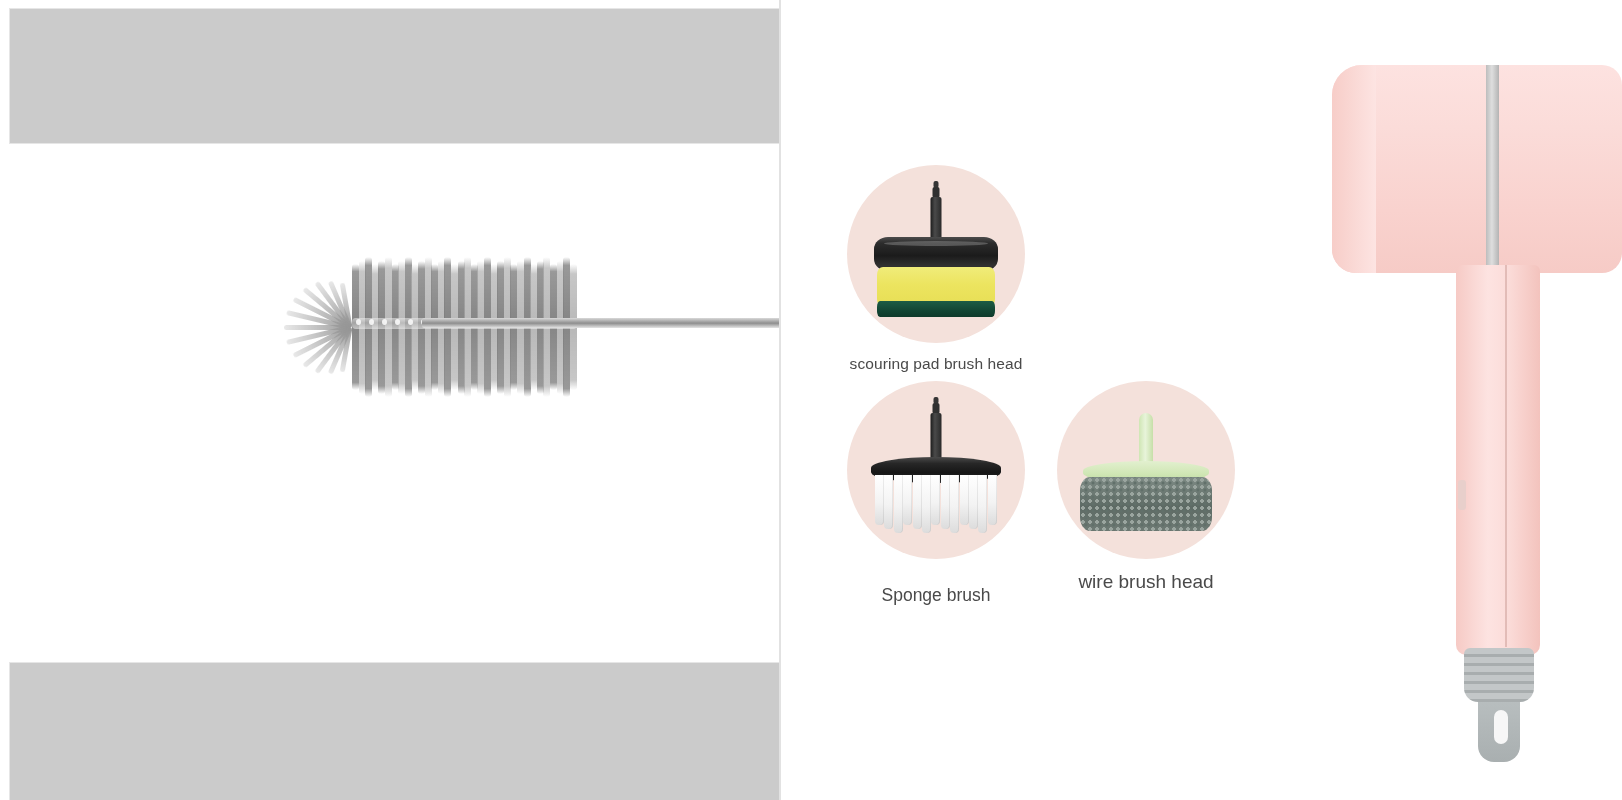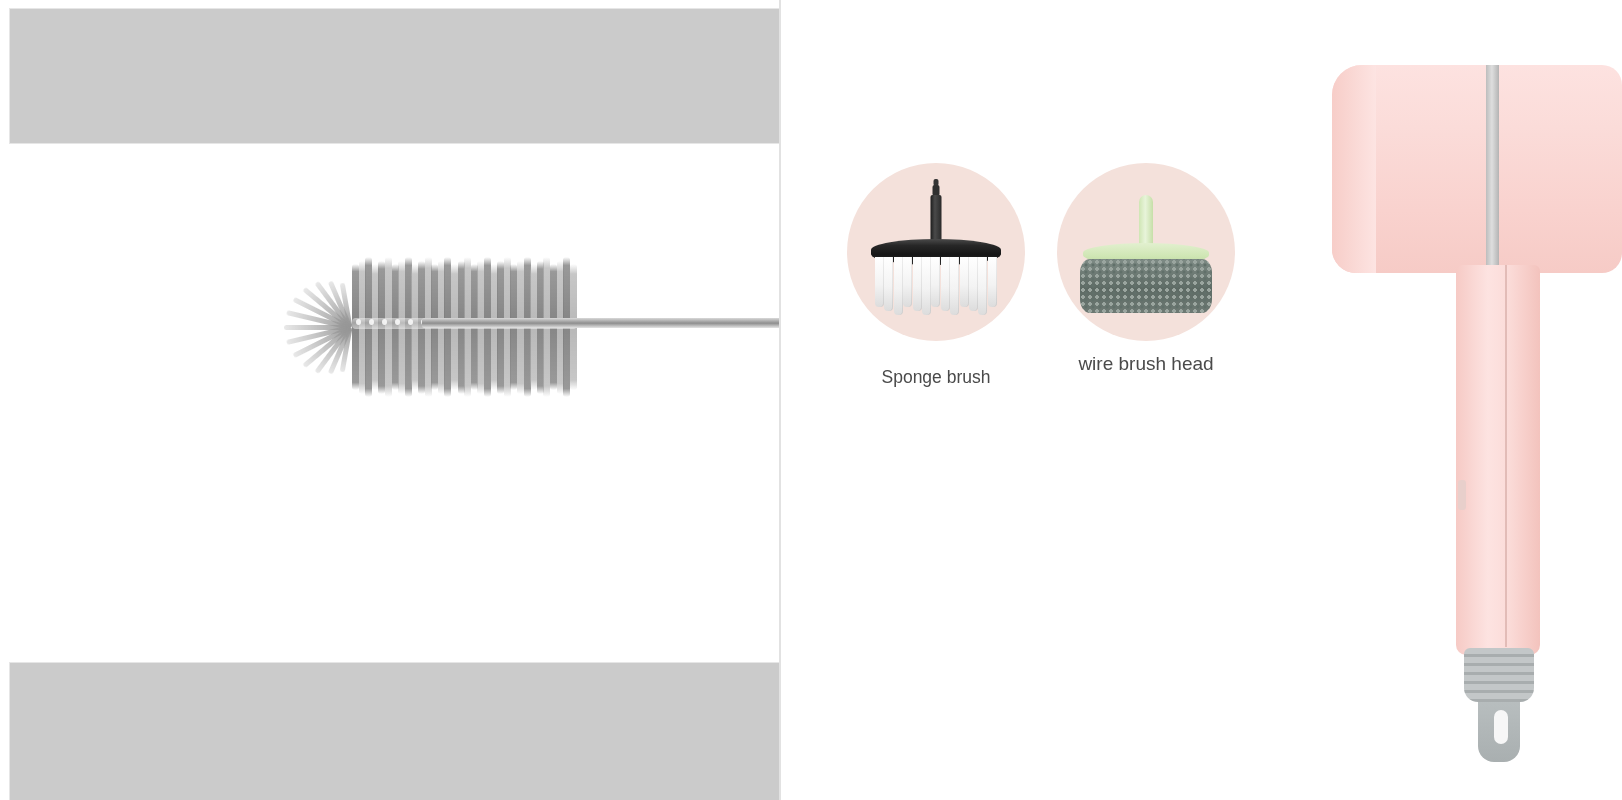--- a/index.html
+++ b/index.html
@@ -317,20 +317,33 @@
 
     </div>
   </div>
 
   <div class="right-panel">
 
     <div class="heads-grid">
 
       <div class="head-row">
 
+        <div class="head-cell r1c1">
+          <div class="disc small">
+            <div class="art">
+              <div class="stem tipB"></div>
+              <div class="stem tipA"></div>
+              <div class="stem main"></div>
+              <div class="cap"></div>
+              <div class="pad yellow-soft"></div>
+              <div class="pad green"></div>
+            </div>
+          </div>
+          <div class="head-label lbl-sm">scouring pad brush head</div>
+        </div>
 
       </div>
 
       <div class="head-row" style="margin-top:8px;">
 
         <div class="head-cell">
           <div class="disc small">
             <div class="art">
               <div class="stem tipB"></div>
               <div class="stem tipA"></div>

